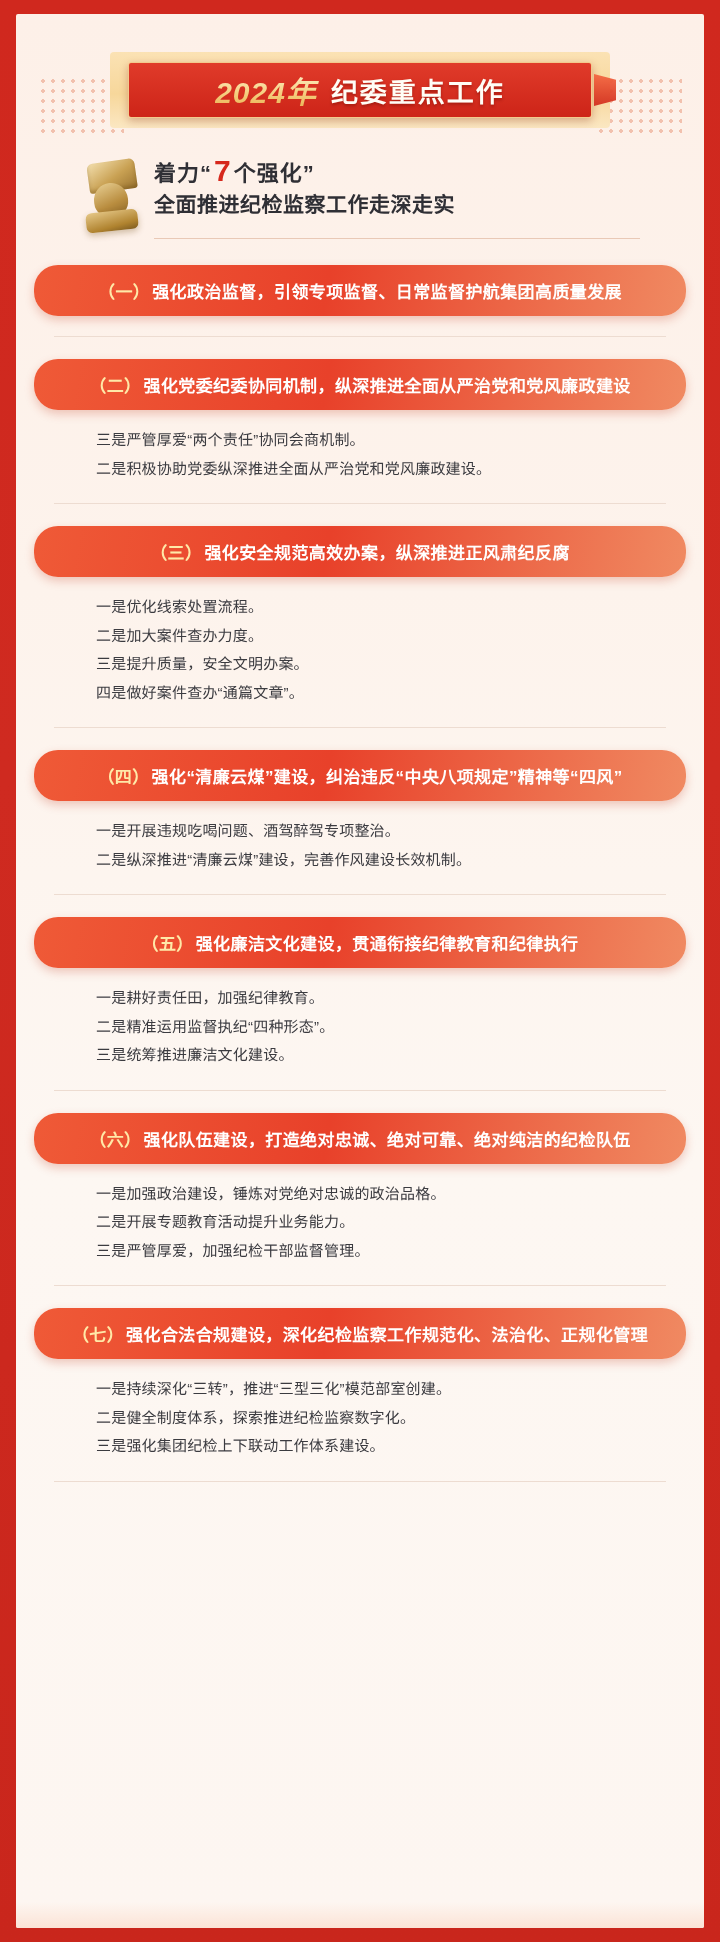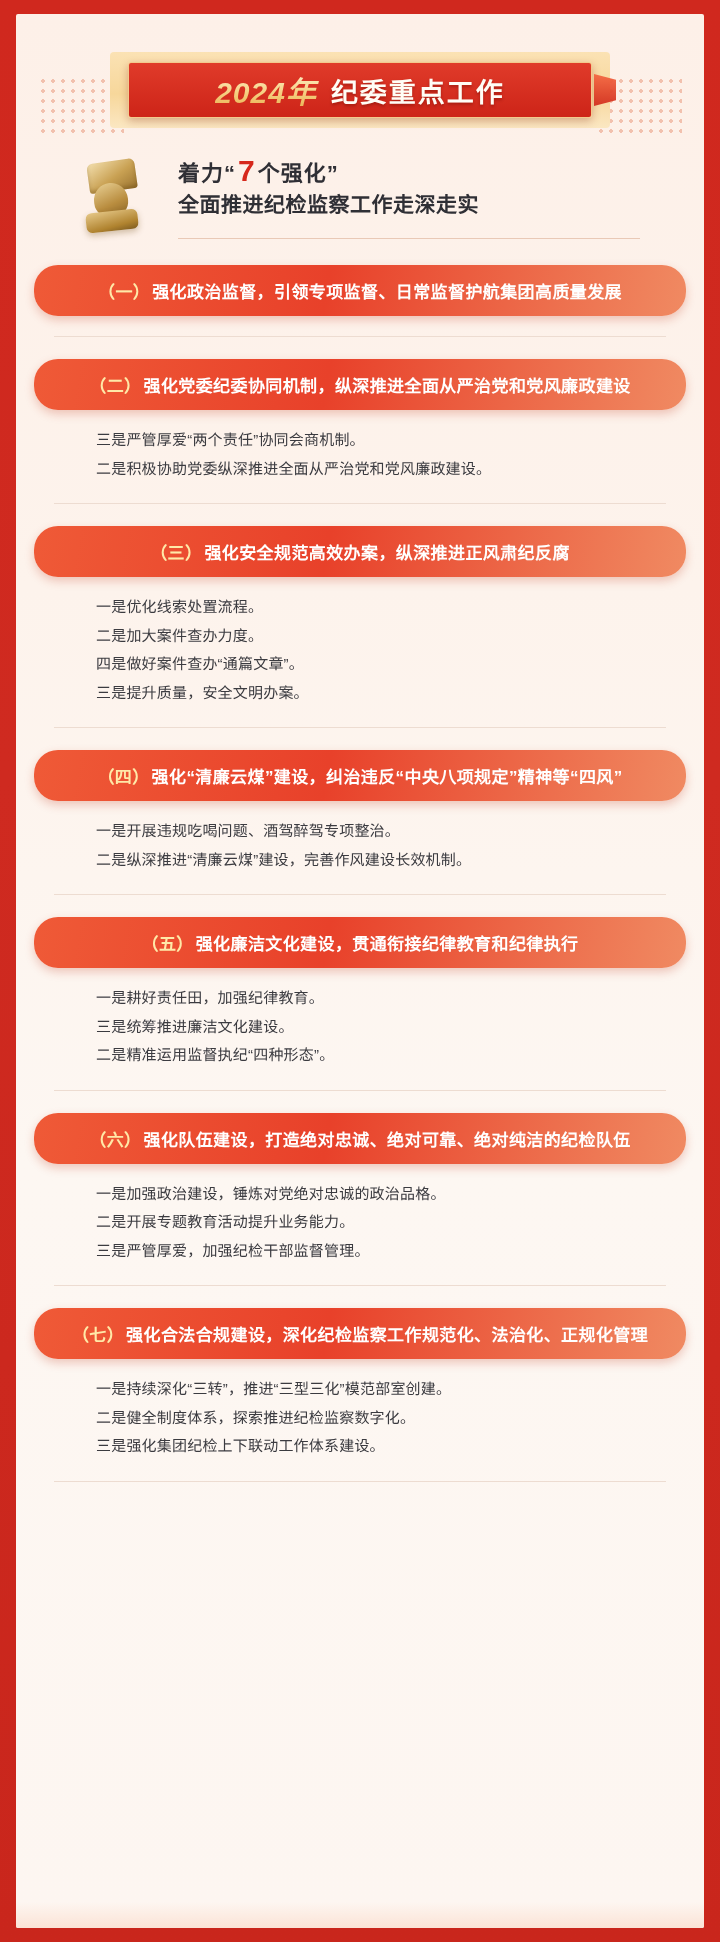--- a/index.html
+++ b/index.html
@@ -100,21 +100,21 @@
     opacity: .92;
   }
 
   
   .subhead {
     position: relative;
     margin: 26px auto 0;
     width: 560px;
     display: flex;
     align-items: center;
-    gap: 32px;
+    gap: 8px;
   }
   .seal {
     flex: 0 0 auto;
     width: 66px;
     height: 76px;
     position: relative;
   }
   .seal .cap {
     position: absolute;
     left: 8px;
@@ -276,22 +276,22 @@
       </div>
 
       <div class="section">
         <div class="pill">
           <span class="idx">（三）</span>
             <span>强化安全规范高效办案，纵深推进正风肃纪反腐</span>
         </div>
         <ul class="body-list">
           <li>一是优化线索处置流程。</li>
           <li>二是加大案件查办力度。</li>
+          <li>三是提升质量，安全文明办案。</li>
           <li>四是做好案件查办“通篇文章”。</li>
-          <li>三是提升质量，安全文明办案。</li>
         </ul>
         <div class="divider"></div>
       </div>
 
       <div class="section">
         <div class="pill">
           <span class="idx">（四）</span>
             <span>强化“清廉云煤”建设，纠治违反“中央八项规定”精神等“四风”</span>
         </div>
         <ul class="body-list">
@@ -301,22 +301,22 @@
         <div class="divider"></div>
       </div>
 
       <div class="section">
         <div class="pill">
           <span class="idx">（五）</span>
             <span>强化廉洁文化建设，贯通衔接纪律教育和纪律执行</span>
         </div>
         <ul class="body-list">
           <li>一是耕好责任田，加强纪律教育。</li>
+          <li>二是精准运用监督执纪“四种形态”。</li>
           <li>三是统筹推进廉洁文化建设。</li>
-          <li>二是精准运用监督执纪“四种形态”。</li>
         </ul>
         <div class="divider"></div>
       </div>
 
       <div class="section">
         <div class="pill">
           <span class="idx">（六）</span>
             <span>强化队伍建设，打造绝对忠诚、绝对可靠、绝对纯洁的纪检队伍</span>
         </div>
         <ul class="body-list">

